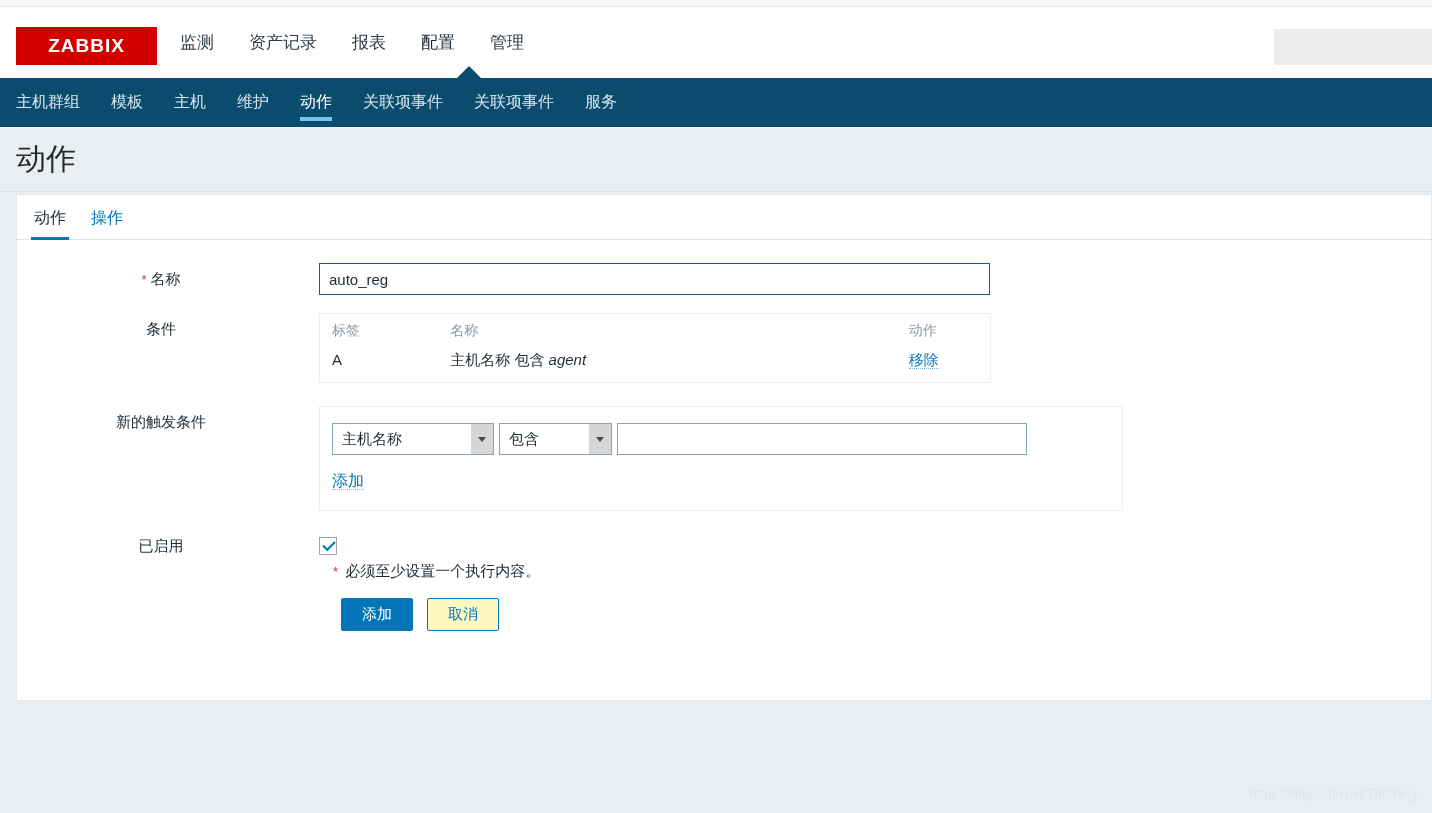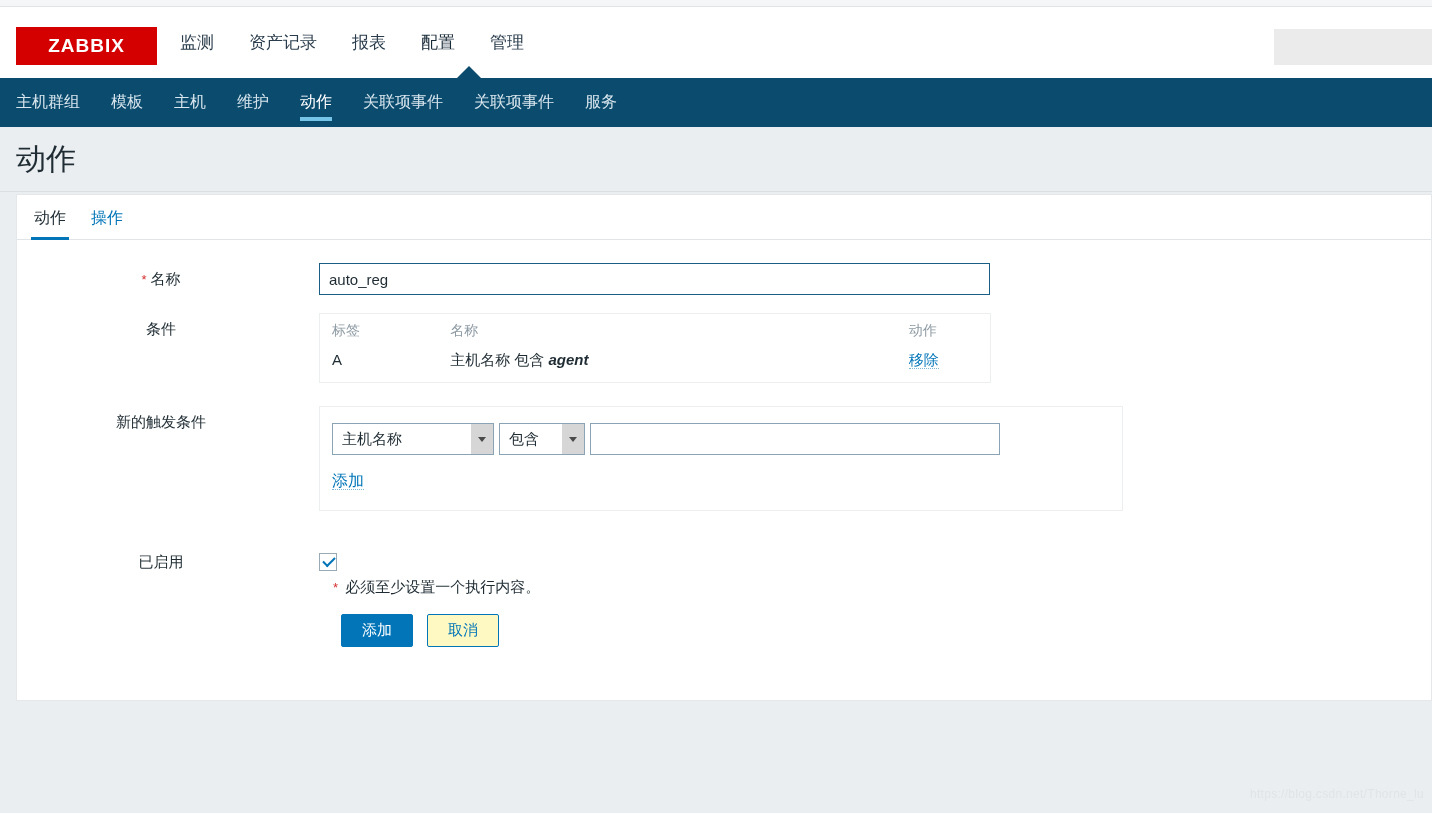--- a/index.html
+++ b/index.html
@@ -201,21 +201,21 @@
   }
   .cond-table td {
     font-size: 15px;
     color: #1f2c33;
     padding: 5px 0 12px 12px;
     vertical-align: top;
   }
   .col-tag { width: 140px; }
   .col-name { width: 555px; }
   .col-act  { width: 109px; }
-  .cond-val i { font-style: italic; font-weight: bold; }
+  .cond-val i { font-style: italic; }
   .link {
     color: #0275b8;
     cursor: pointer;
     border-bottom: 1px dotted #7fb6d6;
     text-decoration: none;
   }
 
   
   .newcond-box {
     width: 804px;
@@ -244,21 +244,21 @@
     display: flex; align-items: center; justify-content: center;
   }
   .chev {
     width: 0; height: 0;
     border-left: 4px solid transparent;
     border-right: 4px solid transparent;
     border-top: 5px solid #4a4a4a;
   }
   .sel-cond-type { width: 162px; }
   .sel-cond-type .sel-txt { padding-right: 26px; }
-  .sel-cond-op   { width: 86px; }
+  .sel-cond-op   { width: 113px; }
   .sel-cond-op .sel-txt { padding-right: 26px; }
   .input-cond-val {
     width: 410px; height: 32px;
     border: 1px solid #8aa4b5;
     padding: 0 9px;
     font-size: 15px;
     color: #1f2c33;
     background: #fff;
     outline: none;
     font-family: "Liberation Sans", sans-serif;
@@ -380,21 +380,21 @@
             <tr>
               <td class="col-tag">A</td>
               <td class="col-name cond-val"><span>主机名称 包含 </span><i>agent</i></td>
               <td class="col-act"><span class="link">移除</span></td>
             </tr>
           </tbody>
         </table>
       </div>
     </div>
 
-    <div class="row" style="margin-bottom:35px;">
+    <div class="row" style="margin-bottom:19px;">
       <div class="lbl">新的触发条件</div>
       <div class="newcond-box">
         <div class="newcond-controls">
           <div class="sel sel-cond-type">
             <span class="sel-txt">主机名称</span>
             <span class="sel-btn">
                 <span class="chev"></span>
               </span>
           </div>
           <div class="sel sel-cond-op">

